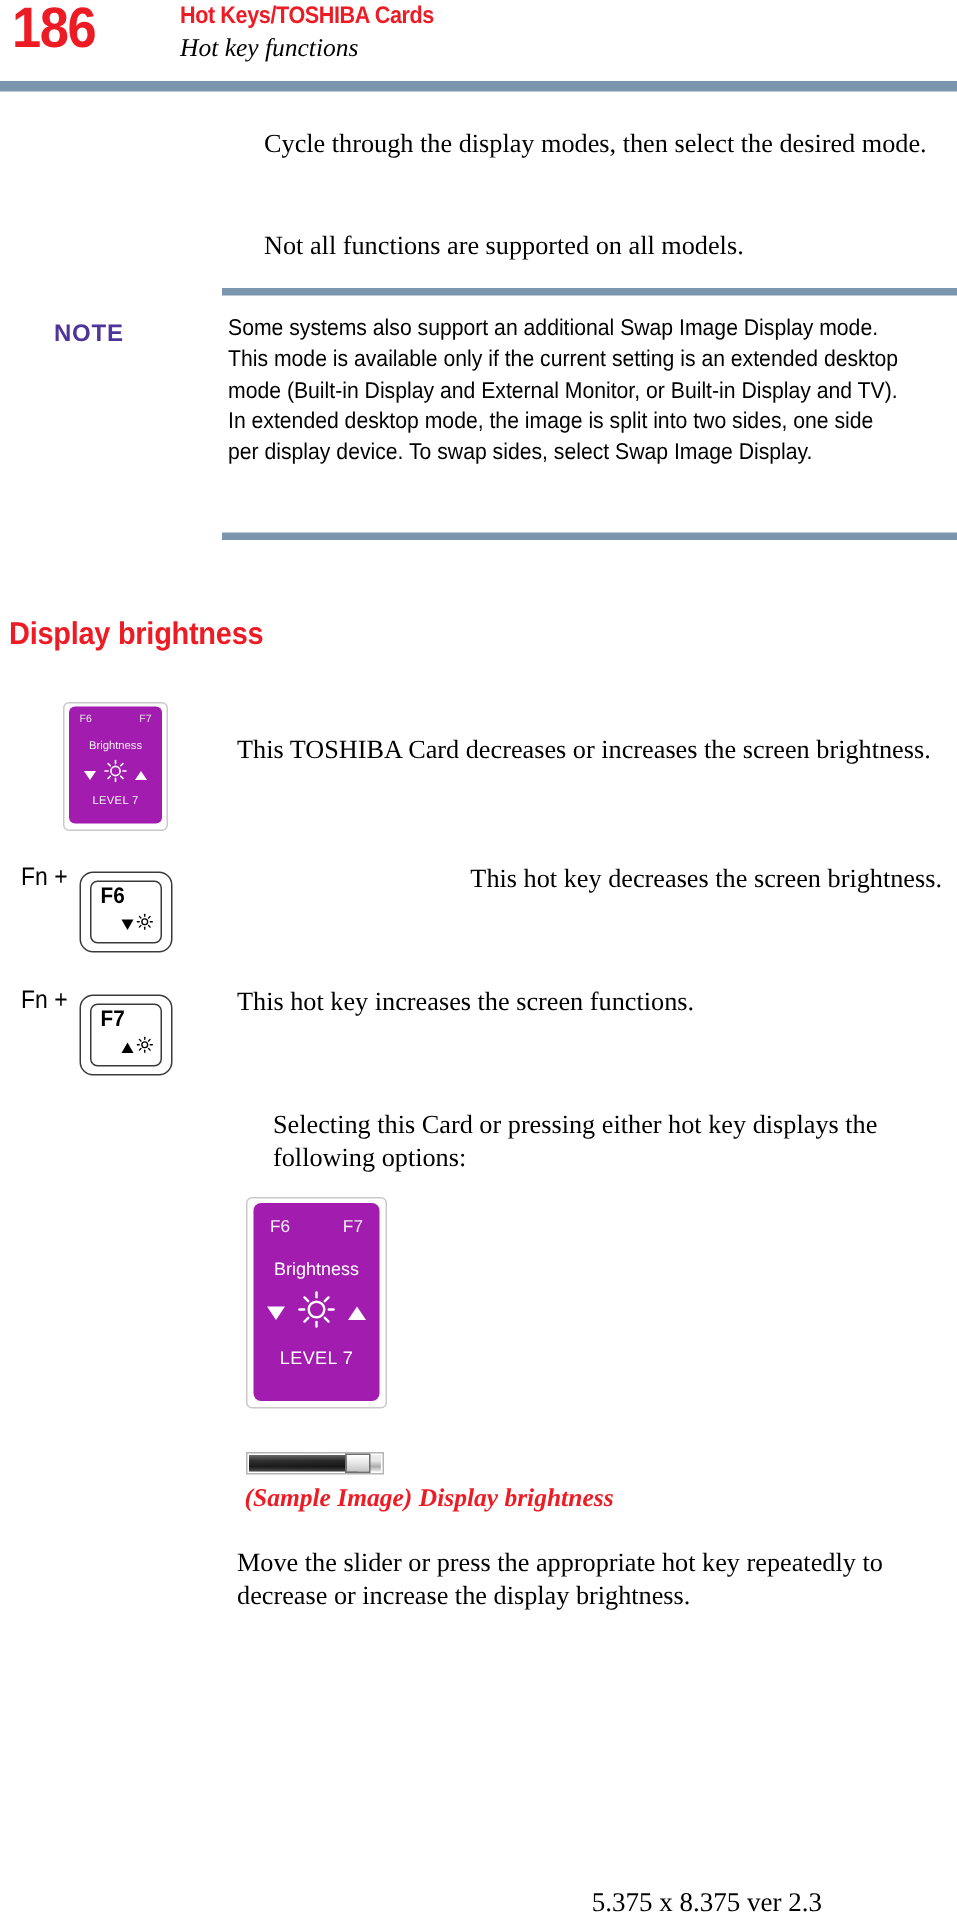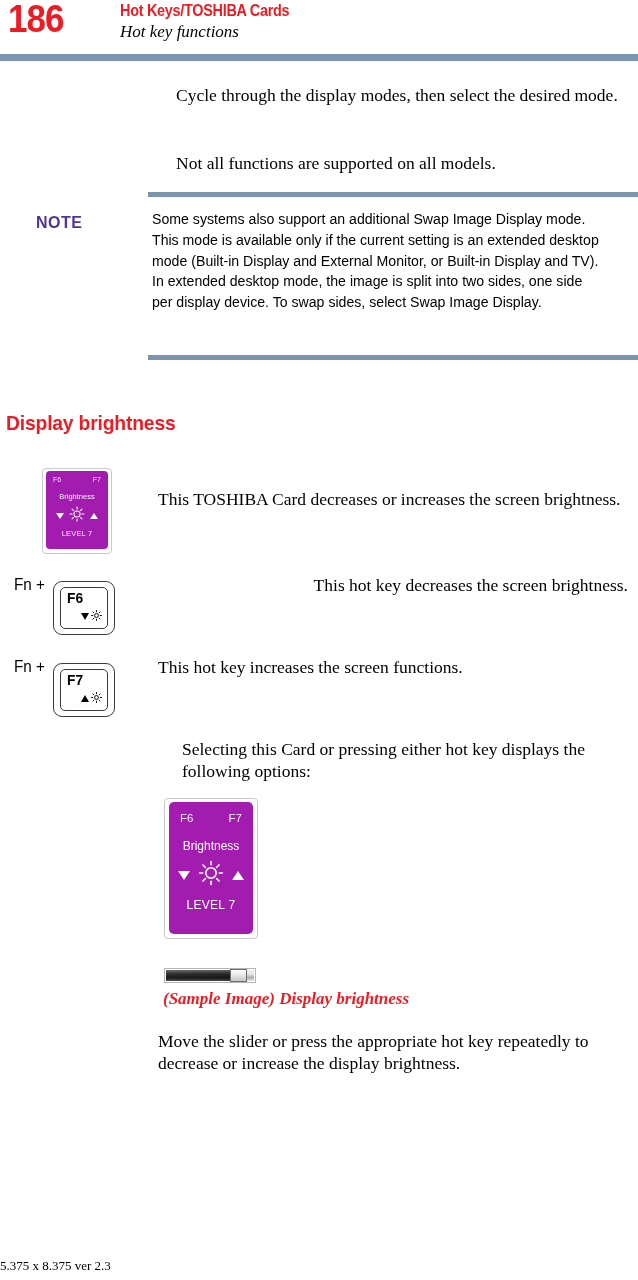--- a/index.html
+++ b/index.html
@@ -288,23 +288,23 @@
     color: #ed1c24;
     white-space: nowrap;
   }
 
   
   .footer {
     position: absolute;
     left: 0;
     top: 1258px;
     width: 548px;
-    text-align: left;
+    text-align: right;
     font-family: "Liberation Serif", serif;
-    font-size: 13px;
+    font-size: 18px;
     color: #000;
   }
 </style>
 </head>
 <body>
 
 <div class="page-header">
   <div class="page-number">186</div>
   <div class="header-titles">
     <div class="header-chapter">Hot Keys/TOSHIBA Cards</div>

